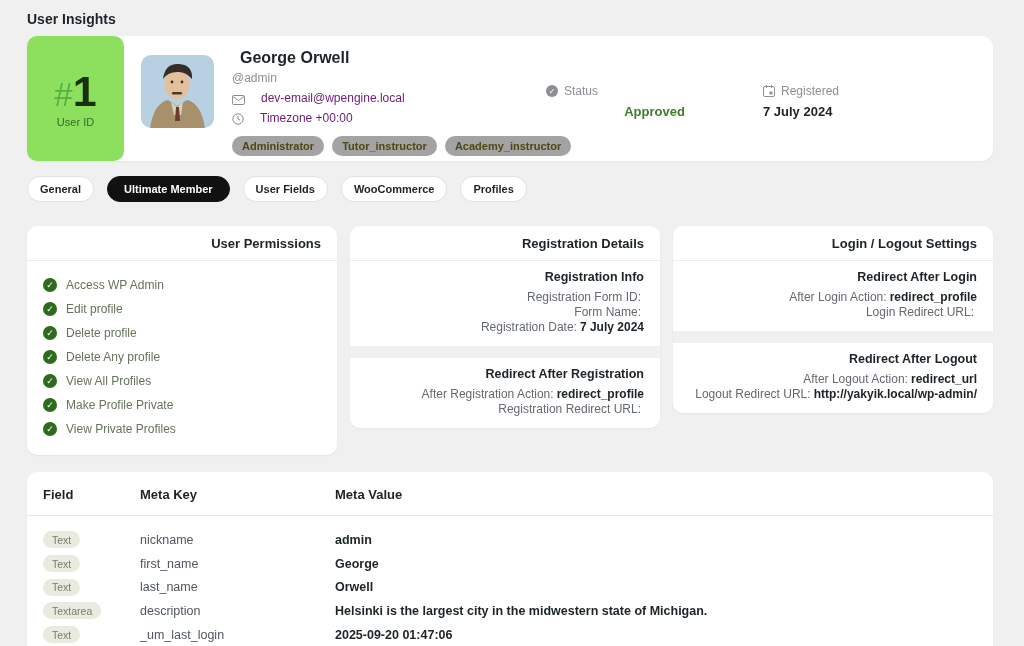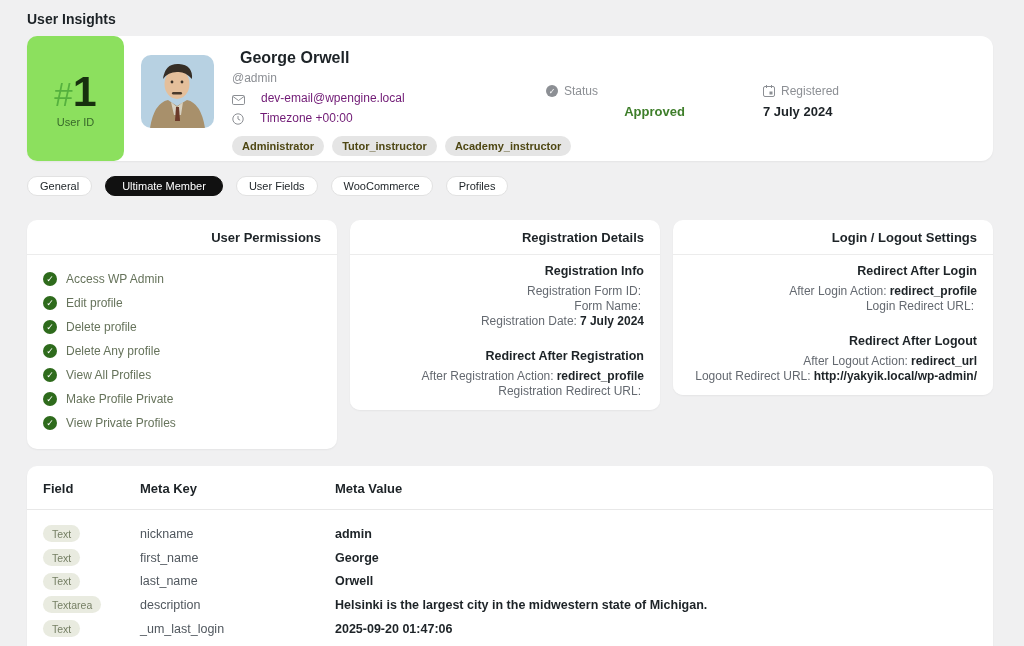--- a/index.html
+++ b/index.html
@@ -31,55 +31,55 @@
     width: 73px; height: 73px; margin: 19px 0 0 17px; border-radius: 10px;
     overflow: hidden; flex: 0 0 auto;
   }
   .user-info { margin-left: 18px; padding-top: 13px; width: 314px; }
   .u-name { font-size: 16px; font-weight: bold; color: #1d2327; margin-left: 8px; }
   .u-handle { font-size: 12px; color: #8c8f94; margin-top: 4px; }
   .meta-row { display: flex; align-items: flex-end; gap: 16px; font-size: 12px; color: #701a75; margin-top: 6px; }
   .meta-row svg { flex: 0 0 auto; }
   .roles { display: flex; gap: 8px; margin-top: 11px; }
   .role-badge {
-    background: #e5e5e5; color: #4e4713; font-size: 11px; font-weight: bold;
+    background: #a3a3a3; color: #4e4713; font-size: 11px; font-weight: bold;
     padding: 4px 10px; border-radius: 10px; white-space: nowrap; cursor: default;
   }
   .status-col { width: 217px; padding-top: 48px; }
   .reg-col { flex: 1; padding-top: 48px; }
   .kv-label { display: flex; align-items: center; gap: 6px; font-size: 12px; color: #8c8f94; }
   .kv-value { margin-top: 6px; font-size: 13px; font-weight: bold; }
   .status-value { color: #3e7e2a; text-align: center; }
   .check-badge {
     width: 12px; height: 12px; border-radius: 50%; background: #8c8f94; color: #fff;
     font-size: 8px; display: inline-flex; align-items: center; justify-content: center;
   }
 
   
   .tabs { display: flex; gap: 13px; margin-top: 15px; }
   .tab {
-    background: #fff; border: 1px solid #e2e2e2; border-radius: 14px; height: 20px;
-    padding: 0 12px; font-size: 11px; font-weight: normal; display: flex; align-items: center;
+    background: #fff; border: 1px solid #e2e2e2; border-radius: 14px; height: 26px;
+    padding: 0 12px; font-size: 11px; font-weight: bold; display: flex; align-items: center;
     color: #1d2327; cursor: pointer; white-space: nowrap;
   }
   .tab.active { background: #111; border-color: #111; color: #fff; padding: 0 16px; }
 
   
   .cards-row { display: grid; grid-template-columns: 310px 310px 320px; gap: 13px; margin-top: 24px; align-items: start; text-align: right; }
   .card { background: #fff; border-radius: 10px; box-shadow: 0 1px 2px rgba(0,0,0,.05); overflow: hidden; }
   .card-header { padding: 10px 16px 9px; font-size: 13px; font-weight: bold; border-bottom: 1px solid #ececec; }
 
   .perm-list { padding: 12px 16px 14px; }
   .perm-item { display: flex; align-items: center; gap: 9px; padding: 5px 0; font-size: 12px; color: #66735b; }
   .check-dot {
     width: 14px; height: 14px; border-radius: 50%; background: #2e6b1c; color: #fff;
     font-size: 9px; display: inline-flex; align-items: center; justify-content: center; flex: 0 0 auto;
   }
 
-  .card-sections { background: #f0f0f1; display: flex; flex-direction: column; gap: 0; }
+  .card-sections { background: #f0f0f1; display: flex; flex-direction: column; gap: 12px; }
   .section { background: #fff; padding: 9px 16px 11px; }
   .section-heading { font-size: 12.5px; font-weight: bold; margin-bottom: 6px; color: #1d2327; }
   .line { font-size: 12px; color: #646970; line-height: 15px; }
   .line .val { font-weight: bold; color: #1d2327; margin-left: 3px; }
 
   
   .table-card { margin-top: 17px; background: #fff; border-radius: 10px 10px 0 0; height: 210px; overflow: hidden; box-shadow: 0 1px 2px rgba(0,0,0,.05); }
   .t-head {
     display: grid; grid-template-columns: 97px 195px 1fr; padding: 15px 16px 13px;
     font-size: 13px; font-weight: bold; border-bottom: 1px solid #e8e8e8;

